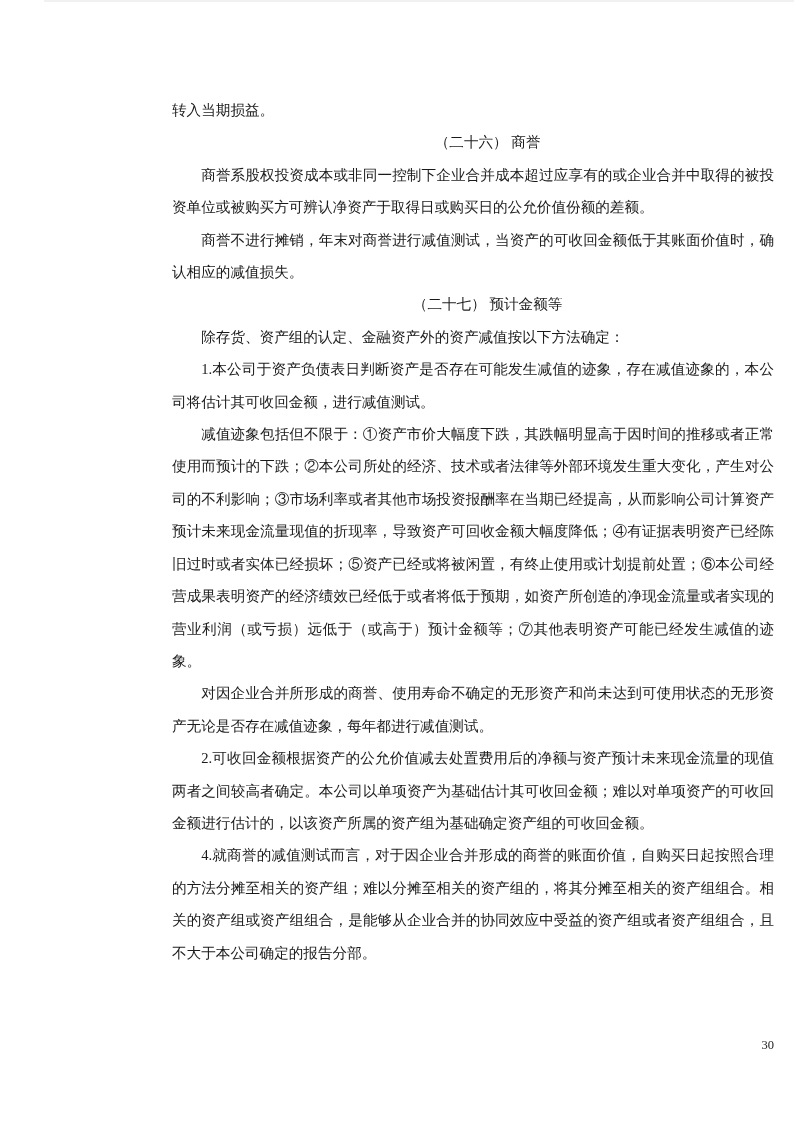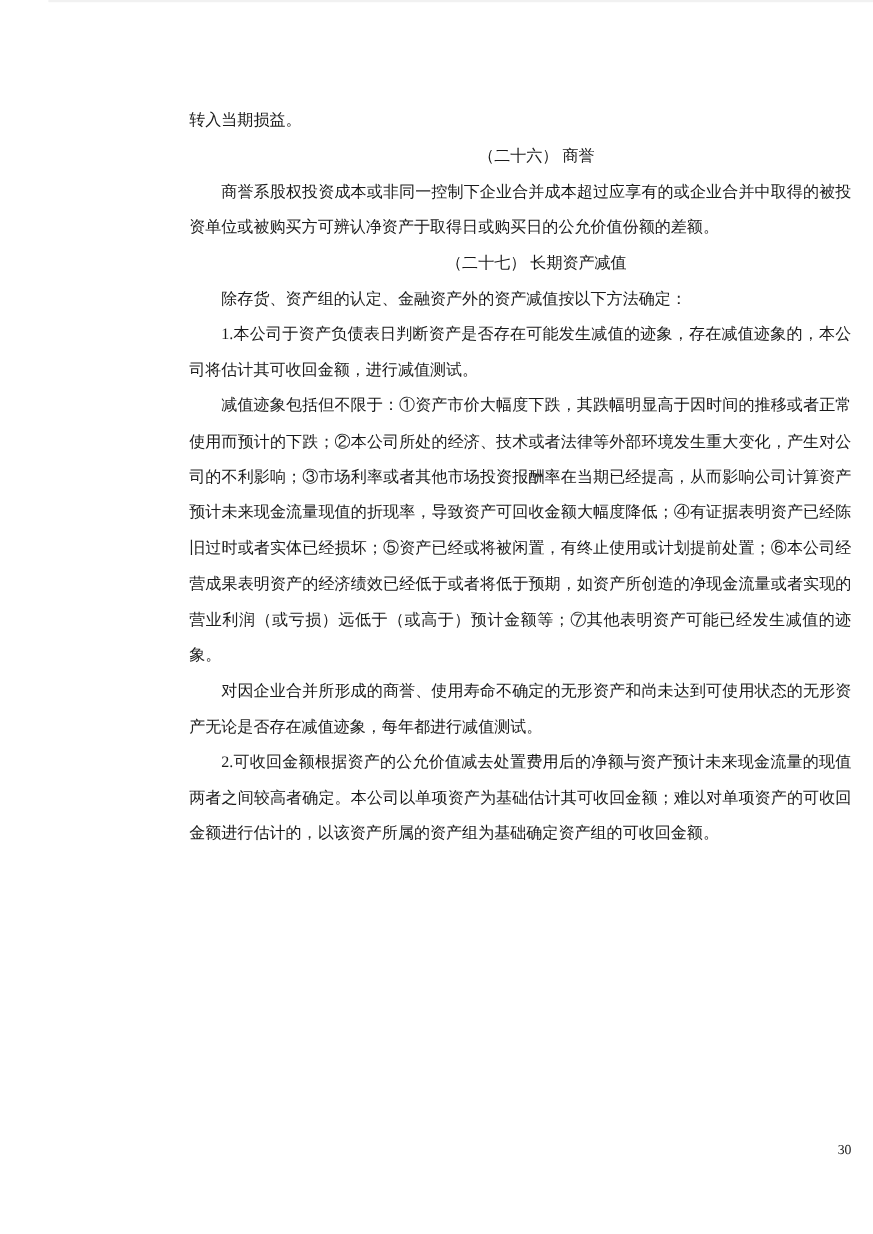--- a/index.html
+++ b/index.html
@@ -61,21 +61,23 @@
   }
 </style>
 </head>
 <body>
 
 <div class="page">
   <div class="content">
       <p class="paragraph">转入当期损益。</p>
       <h3 class="heading indent">（二十六） 商誉</h3>
       <p class="paragraph indent">商誉系股权投资成本或非同一控制下企业合并成本超过应享有的或企业合并中取得的被投资单位或被购买方可辨认净资产于取得日或购买日的公允价值份额的差额。</p>
-      <h3 class="heading indent">（二十七） 长期资产减值</h3>
+      <p class="paragraph indent">商誉不进行摊销，年末对商誉进行减值测试，当资产的可收回金额低于其账面价值时，确认相应的减值损失。</p>
+      <h3 class="heading indent">（二十七） 预计金额等</h3>
       <p class="paragraph indent">除存货、资产组的认定、金融资产外的资产减值按以下方法确定：</p>
       <p class="paragraph indent">1.本公司于资产负债表日判断资产是否存在可能发生减值的迹象，存在减值迹象的，本公司将估计其可收回金额，进行减值测试。</p>
       <p class="paragraph indent">减值迹象包括但不限于：①资产市价大幅度下跌，其跌幅明显高于因时间的推移或者正常使用而预计的下跌；②本公司所处的经济、技术或者法律等外部环境发生重大变化，产生对公司的不利影响；③市场利率或者其他市场投资报酬率在当期已经提高，从而影响公司计算资产预计未来现金流量现值的折现率，导致资产可回收金额大幅度降低；④有证据表明资产已经陈旧过时或者实体已经损坏；⑤资产已经或将被闲置，有终止使用或计划提前处置；⑥本公司经营成果表明资产的经济绩效已经低于或者将低于预期，如资产所创造的净现金流量或者实现的营业利润（或亏损）远低于（或高于）预计金额等；⑦其他表明资产可能已经发生减值的迹象。</p>
       <p class="paragraph indent">对因企业合并所形成的商誉、使用寿命不确定的无形资产和尚未达到可使用状态的无形资产无论是否存在减值迹象，每年都进行减值测试。</p>
       <p class="paragraph indent">2.可收回金额根据资产的公允价值减去处置费用后的净额与资产预计未来现金流量的现值两者之间较高者确定。本公司以单项资产为基础估计其可收回金额；难以对单项资产的可收回金额进行估计的，以该资产所属的资产组为基础确定资产组的可收回金额。</p>
+      <p class="paragraph indent">4.就商誉的减值测试而言，对于因企业合并形成的商誉的账面价值，自购买日起按照合理的方法分摊至相关的资产组；难以分摊至相关的资产组的，将其分摊至相关的资产组组合。相关的资产组或资产组组合，是能够从企业合并的协同效应中受益的资产组或者资产组组合，且不大于本公司确定的报告分部。</p>
     </div>
   <div class="footer">30</div>
 </div>
 
 </body></html>

